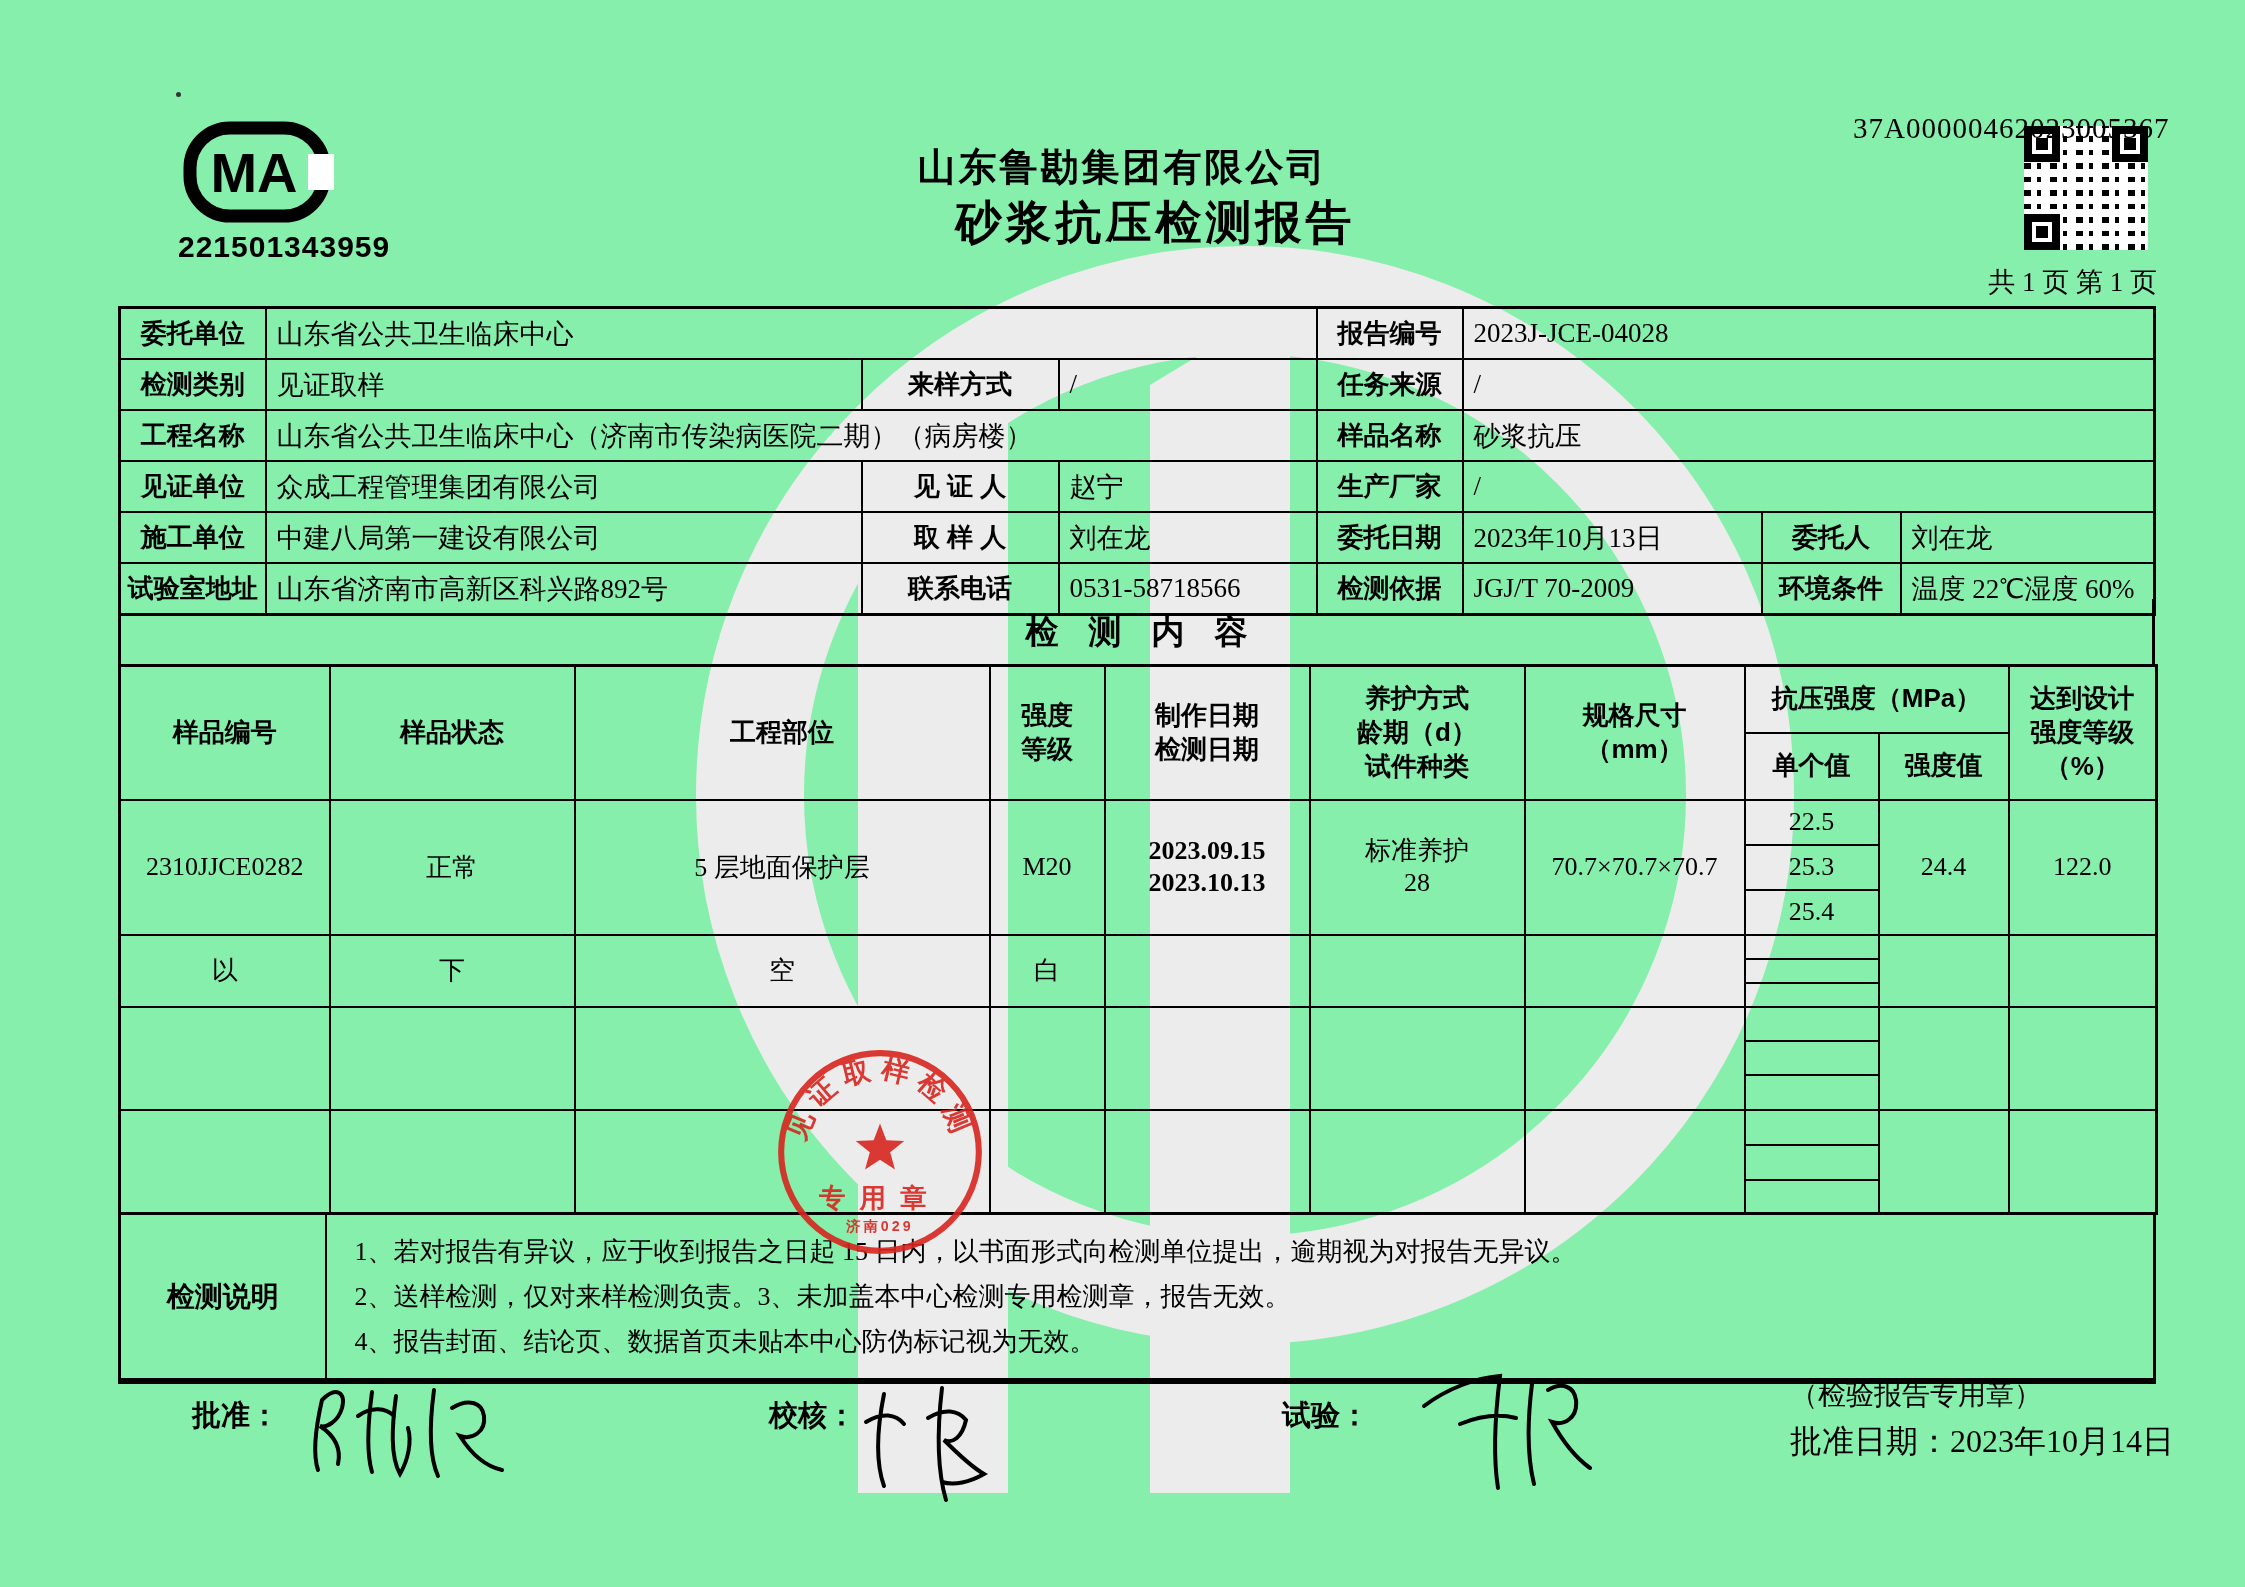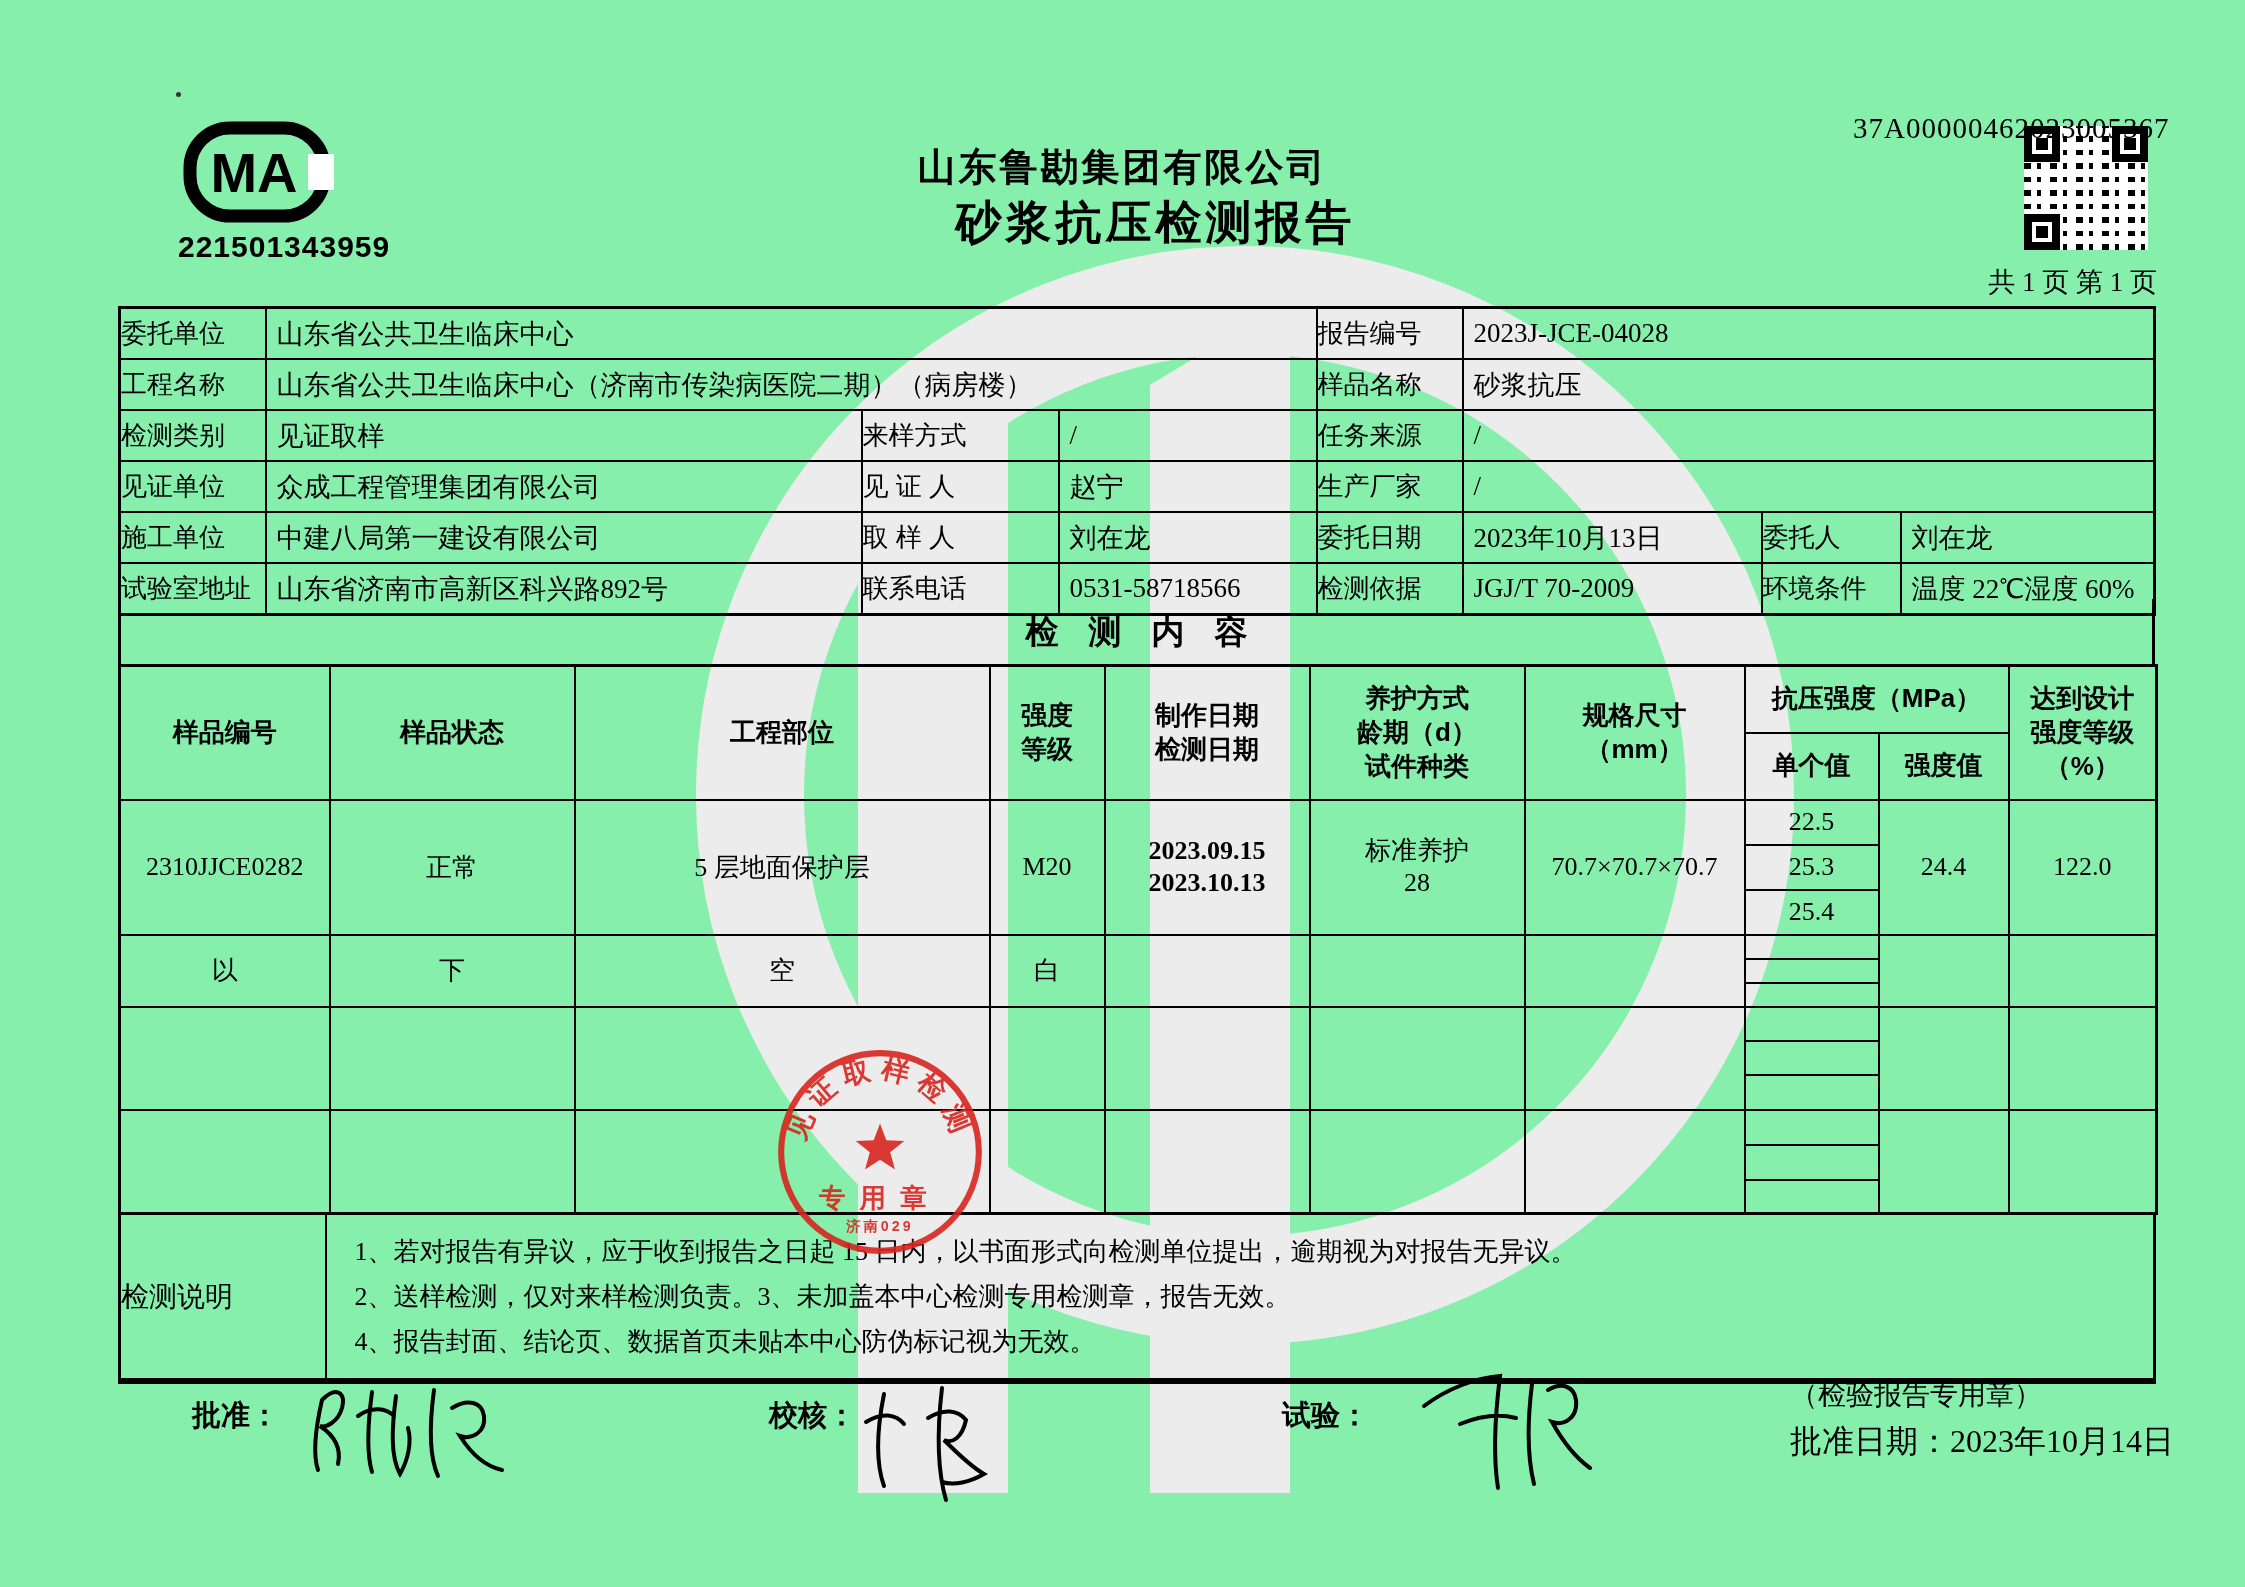--- a/index.html
+++ b/index.html
@@ -21,21 +21,21 @@
   .qr{position:absolute;left:2024px;top:126px;width:124px;height:124px;z-index:2;background:
       repeating-linear-gradient(90deg,#000 0 7px,#fff 7px 13px,#000 13px 17px,#fff 17px 26px),
       repeating-linear-gradient(0deg,#000 0 6px,#fff 6px 14px,#000 14px 19px,#fff 19px 27px);
       background-blend-mode:lighten;}
   .finder{position:absolute;width:20px;height:20px;border:8px solid #000;background:#fff;}
   .finder::after{content:"";position:absolute;left:4px;top:4px;width:12px;height:12px;background:#000;}
   .pageinfo{position:absolute;right:88px;top:264px;font-size:27px;z-index:1;}
   
   table{border-collapse:collapse;table-layout:fixed;background:transparent;}
   td{border:2px solid #000;padding:0;overflow:hidden;}
-  .lbl{font-family:"Liberation Sans",sans-serif;font-weight:normal;font-size:26px;text-align:left;}
+  .lbl{font-family:"Liberation Sans",sans-serif;font-weight:bold;font-size:26px;text-align:center;}
   .val{font-size:27px;text-align:left;padding-left:10px;}
   .preline{white-space:pre-line;line-height:1.25;}
   #info-table{position:absolute;left:118px;top:306px;width:2037px;border:3px solid #000;z-index:1;}
   #info-table td{height:49px;}
   .band{position:absolute;left:118px;top:599px;width:2037px;height:66px;box-sizing:border-box;
     border-left:3px solid #000;border-right:3px solid #000;display:flex;align-items:center;justify-content:center;
     font-family:"Liberation Sans",sans-serif;font-weight:bold;font-size:33px;letter-spacing:30px;text-indent:30px;z-index:1;}
   #main-table{position:absolute;left:118px;top:664px;width:2037px;border:3px solid #000;z-index:1;}
   #main-table td{font-size:26px;text-align:center;}
   #main-table .hd{font-family:"Liberation Sans",sans-serif;font-weight:bold;line-height:1.3;}
@@ -95,32 +95,32 @@
         <col style="width:254px">
     </colgroup>
     <tbody>
         <tr>
       <td class="lbl">委托单位</td>
       <td class="val" colspan="3">山东省公共卫生临床中心</td>
       <td class="lbl">报告编号</td>
       <td class="val" colspan="3">2023J-JCE-04028</td>
     </tr>
     <tr>
-      <td class="lbl">工程名称</td>
-      <td class="val" colspan="3">山东省公共卫生临床中心（济南市传染病医院二期）（病房楼）</td>
-      <td class="lbl">样品名称</td>
-      <td class="val" colspan="3">砂浆抗压</td>
-    </tr>
-    <tr>
       <td class="lbl">检测类别</td>
       <td class="val">见证取样</td>
       <td class="lbl">来样方式</td>
       <td class="val">/</td>
       <td class="lbl">任务来源</td>
       <td class="val" colspan="3">/</td>
+    </tr>
+    <tr>
+      <td class="lbl">工程名称</td>
+      <td class="val" colspan="3">山东省公共卫生临床中心（济南市传染病医院二期）（病房楼）</td>
+      <td class="lbl">样品名称</td>
+      <td class="val" colspan="3">砂浆抗压</td>
     </tr>
     <tr>
       <td class="lbl">见证单位</td>
       <td class="val">众成工程管理集团有限公司</td>
       <td class="lbl">见 证 人</td>
       <td class="val">赵宁</td>
       <td class="lbl">生产厂家</td>
       <td class="val" colspan="3">/</td>
     </tr>
     <tr>

